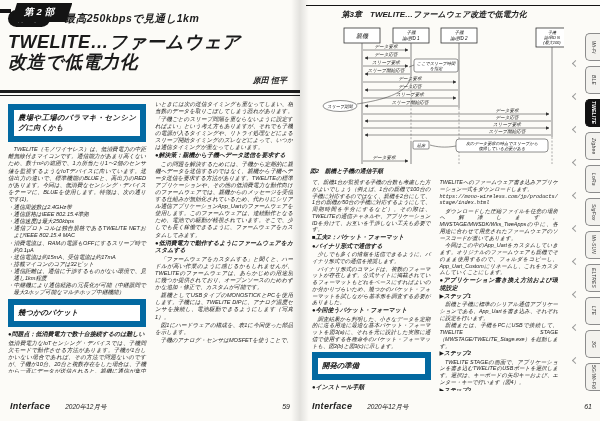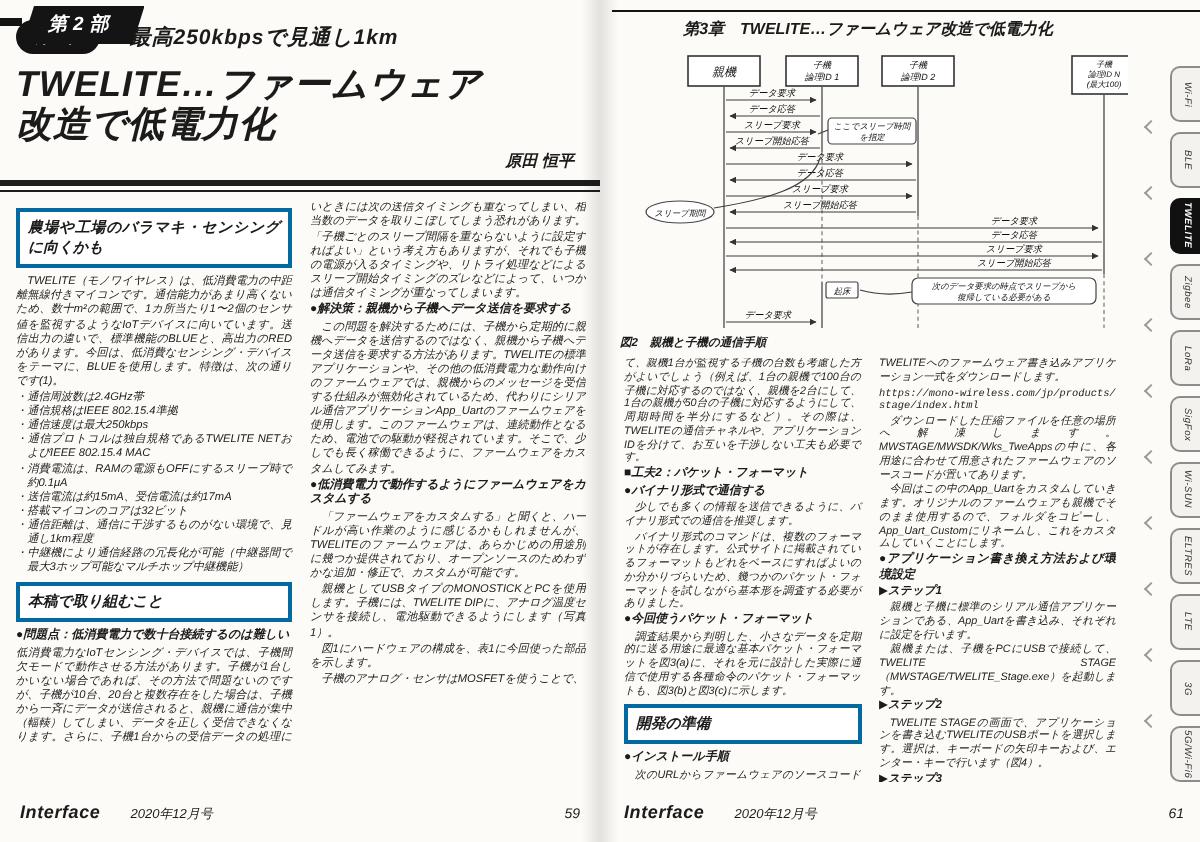--- a/index.html
+++ b/index.html
@@ -34,21 +34,21 @@
   .title { margin:5px 0 0; font-size:18px; line-height:1.12; font-weight:bold; letter-spacing:0.5px; }
   .author { text-align:right; font-size:8px; font-weight:bold; margin:3px 6px 4px 0; }
   .rule-double { height:2px; border-top:3px solid #1d1d1d; border-bottom:1px solid #1d1d1d; margin:0 -7px 0 -8px; }
 
   
   .cols { display:flex; gap:9px; margin-top:5px; height:272px; overflow:hidden; }
   .col { flex:1; font-size:5.6px; line-height:1.27; text-align:justify; letter-spacing:0; }
   .col p { margin:0 0 1px; text-indent:1em; }
   .col p.noind { text-indent:0; }
   .boxhead {
-    border:2px solid #0369a1; font-weight:bold; font-size:7.4px; line-height:1.35;
+    border:6px solid #0369a1; font-weight:bold; font-size:7.4px; line-height:1.35;
     padding:3px 4px; margin:3px 0 4px; background:#fff;
   }
   .subhead { font-weight:bold; font-size:6px; margin:3px 0 1px; text-indent:0 !important; }
   .stephead { font-weight:bold; font-size:5.8px; margin:2px 0 0; text-indent:0 !important; }
   ul.bullets { margin:1px 0 3px; padding:0; list-style:none; }
   ul.bullets li { text-indent:-1em; padding-left:1em; margin:0; }
   .url { word-break:break-all; font-family:"Liberation Mono","DejaVu Sans Mono",monospace; font-size:5.2px; }
 
   
   .footer {
@@ -122,21 +122,21 @@
             <li>・通信周波数は2.4GHz帯</li>
             <li>・通信規格はIEEE 802.15.4準拠</li>
             <li>・通信速度は最大250kbps</li>
             <li>・通信プロトコルは独自規格であるTWELITE NETおよびIEEE 802.15.4 MAC</li>
             <li>・消費電流は、RAMの電源もOFFにするスリープ時で約0.1μA</li>
             <li>・送信電流は約15mA、受信電流は約17mA</li>
             <li>・搭載マイコンのコアは32ビット</li>
             <li>・通信距離は、通信に干渉するものがない環境で、見通し1km程度</li>
             <li>・中継機により通信経路の冗長化が可能（中継器間で最大3ホップ可能なマルチホップ中継機能）</li>
           </ul>
-        <div class="boxhead">本稿で取り組むこと</div>
+        <div class="boxhead">幾つかのパケット</div>
         <p class="subhead">●問題点：低消費電力で数十台接続するのは難しい</p>
         <p class="noind">低消費電力なIoTセンシング・デバイスでは、子機間欠モードで動作させる方法があります。子機が1台しかいない場合であれば、その方法で問題ないのですが、子機が10台、20台と複数存在をした場合は、子機から一斉にデータが送信されると、親機に通信が集中（輻輳）してしまい、データを正しく受信できなくなります。さらに、子機1台からの受信データの処理に時間がかかっている場合は、その間に他の子機から送信されたデータを確実には取得できません。ひど</p>
       </div>
       <div class="col">
         <p class="noind">いときには次の送信タイミングも重なってしまい、相当数のデータを取りこぼしてしまう恐れがあります。「子機ごとのスリープ間隔を重ならないように設定すればよい」という考え方もありますが、それでも子機の電源が入るタイミングや、リトライ処理などによるスリープ開始タイミングのズレなどによって、いつかは通信タイミングが重なってしまいます。</p>
         <p class="subhead">●解決策：親機から子機へデータ送信を要求する</p>
         <p>この問題を解決するためには、子機から定期的に親機へデータを送信するのではなく、親機から子機へデータ送信を要求する方法があります。TWELITEの標準アプリケーションや、その他の低消費電力な動作向けのファームウェアでは、親機からのメッセージを受信する仕組みが無効化されているため、代わりにシリアル通信アプリケーションApp_Uartのファームウェアを使用します。このファームウェアは、連続動作となるため、電池での駆動が軽視されています。そこで、少しでも長く稼働できるように、ファームウェアをカスタムしてみます。</p>
         <p class="subhead">●低消費電力で動作するようにファームウェアをカスタムする</p>
         <p>「ファームウェアをカスタムする」と聞くと、ハードルが高い作業のように感じるかもしれませんが、TWELITEのファームウェアは、あらかじめの用途別に幾つか提供されており、オープンソースのためわずかな追加・修正で、カスタムが可能です。</p>
         <p>親機としてUSBタイプのMONOSTICKとPCを使用します。子機には、TWELITE DIPに、アナログ温度センサを接続し、電池駆動できるようにします（写真1）。</p>

